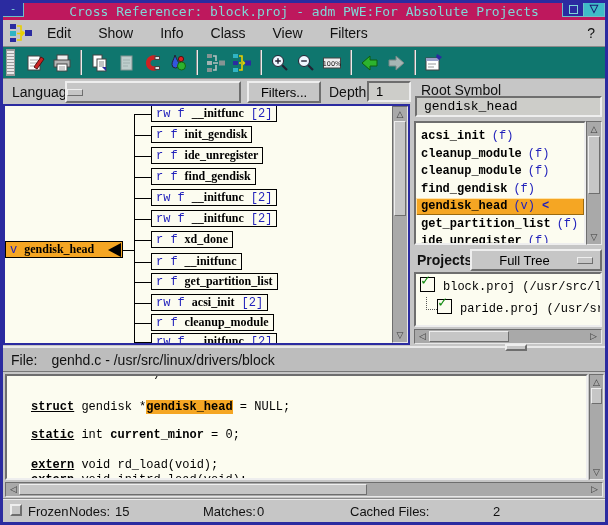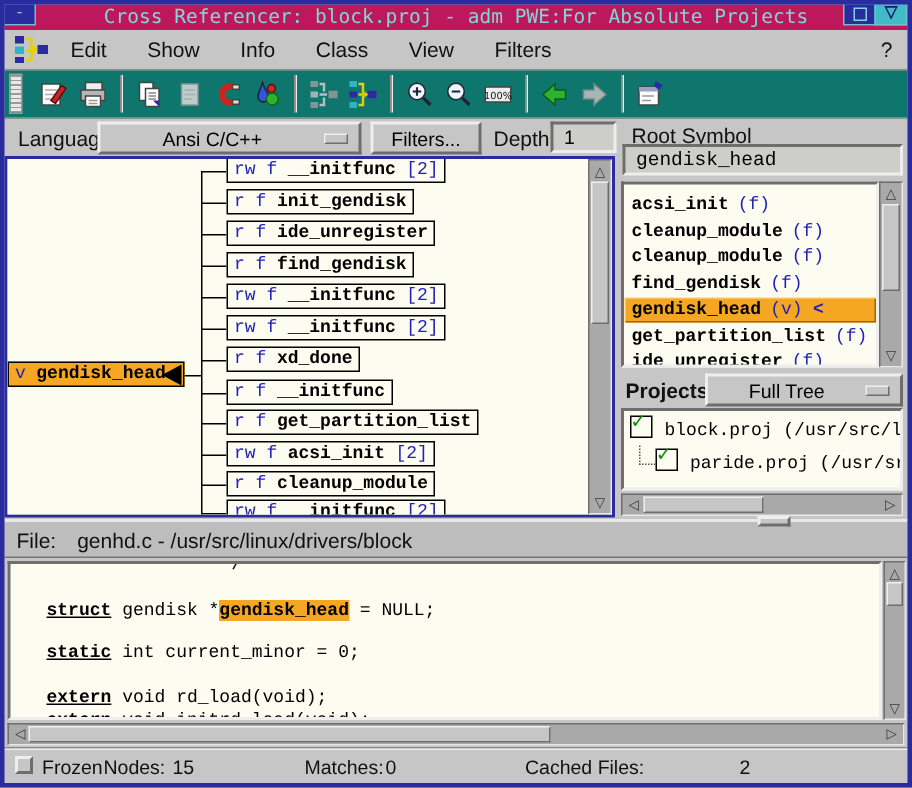--- a/index.html
+++ b/index.html
@@ -53,21 +53,21 @@
 
   
   .graph-focus{position:absolute;left:3px;top:104px;width:407px;height:241px;border:2px solid #2b2ba0;box-sizing:border-box;}
   .graph{position:absolute;left:5px;top:106px;width:387px;height:237px;background:#fcfcf0;overflow:hidden;}
   .gline{position:absolute;background:#000;}
   .gnode{position:absolute;height:17px;line-height:15px;border:1px solid #000;background:#fcfcf0;
          padding:0 4px;white-space:nowrap;font-family:"Liberation Mono",monospace;font-size:12px;box-sizing:border-box;}
   .gp-pre,.gp-suf{color:#2222bb;}
   .gp-suf{margin-left:7px;}
   .gp-pre{margin-right:7px;}
-  .gp-name{font-weight:bold;color:#000;}
+  .gp-name{font-weight:bold;color:#000;font-family:Liberation Serif, serif;}
   .gnode.root{background:#f5a623;width:118px;padding-right:16px;}
   .root-arrow{position:absolute;right:1px;top:1px;width:0;height:0;
               border-top:7px solid transparent;border-bottom:7px solid transparent;border-right:13px solid #000;}
 
   
   .sb{position:absolute;background:#a9a9a9;box-sizing:border-box;
       border-top:1px solid #6e6e6e;border-left:1px solid #6e6e6e;
       border-right:1px solid #e8e8e8;border-bottom:1px solid #e8e8e8;}
   .sb .arrow{position:absolute;color:#3a3a3a;font-size:9px;line-height:12px;width:100%;text-align:center;}
   .sb.h .arrow{width:13px;height:100%;line-height:13px;}
@@ -96,21 +96,21 @@
   .filehdr{position:absolute;left:3px;top:346px;right:3px;height:26px;background:#bdbdbd;
            border-top:2px solid #e9e9e9;border-bottom:1px solid #777;box-sizing:border-box;
            display:flex;align-items:center;font-size:14px;color:#111;}
   .filehdr .fl{margin:0 14px 0 8px;}
   .sash{position:absolute;left:505px;top:344px;width:22px;height:7px;z-index:5;}
 
   .codeview{position:absolute;left:5px;top:374px;width:583px;height:106px;background:#fcfcf0;overflow:hidden;}
   .cline{position:absolute;left:24px;white-space:pre;font-family:"Liberation Mono",monospace;
          font-size:12px;line-height:14px;color:#000;}
   .tk-kw{font-weight:bold;text-decoration:underline;}
-  .tk-b{font-weight:normal;}
+  .tk-b{font-weight:bold;}
   .tk-hl{font-weight:bold;background:#f5a623;}
 
   .hline{position:absolute;left:3px;right:3px;top:498px;height:0;border-top:1px solid #8a8a8a;border-bottom:1px solid #ececec;}
 
   
   .statusbar{position:absolute;left:3px;right:3px;top:500px;height:22px;font-size:13px;color:#111;}
   .statusbar span{position:absolute;top:4px;}
   .chk{position:absolute;left:7px;top:4px;width:12px;height:12px;background:#c6c6c6;
        border-top:2px solid #eee;border-left:2px solid #eee;border-right:2px solid #6e6e6e;border-bottom:2px solid #6e6e6e;box-sizing:border-box;}
 </style>
@@ -254,21 +254,20 @@
             <path d="M4 11h8M4 14h6" stroke="#999"></path>
             <path d="M13 1 l5 3 -3 3 -3-3 z" fill="#2b2ba0"></path>
           </svg>
         </span>
       </span>
   </div>
 
   <div class="controls">
     <span class="lbl" style="left:9px;top:6px;">Language</span>
     <div class="optmenu raised" style="left:62px;top:3px;width:176px;">
-      <span class="txt">Ansi C/C++</span>
       <span class="dash"></span>
     </div>
     <div class="pushbtn raised" style="left:244px;top:3px;width:74px;">
       <span>Filters...</span>
     </div>
     <span class="lbl" style="left:326px;top:6px;">Depth</span>
     <div class="field inset" style="left:364px;top:3px;width:44px;">
       <span>1</span>
     </div>
   </div>

